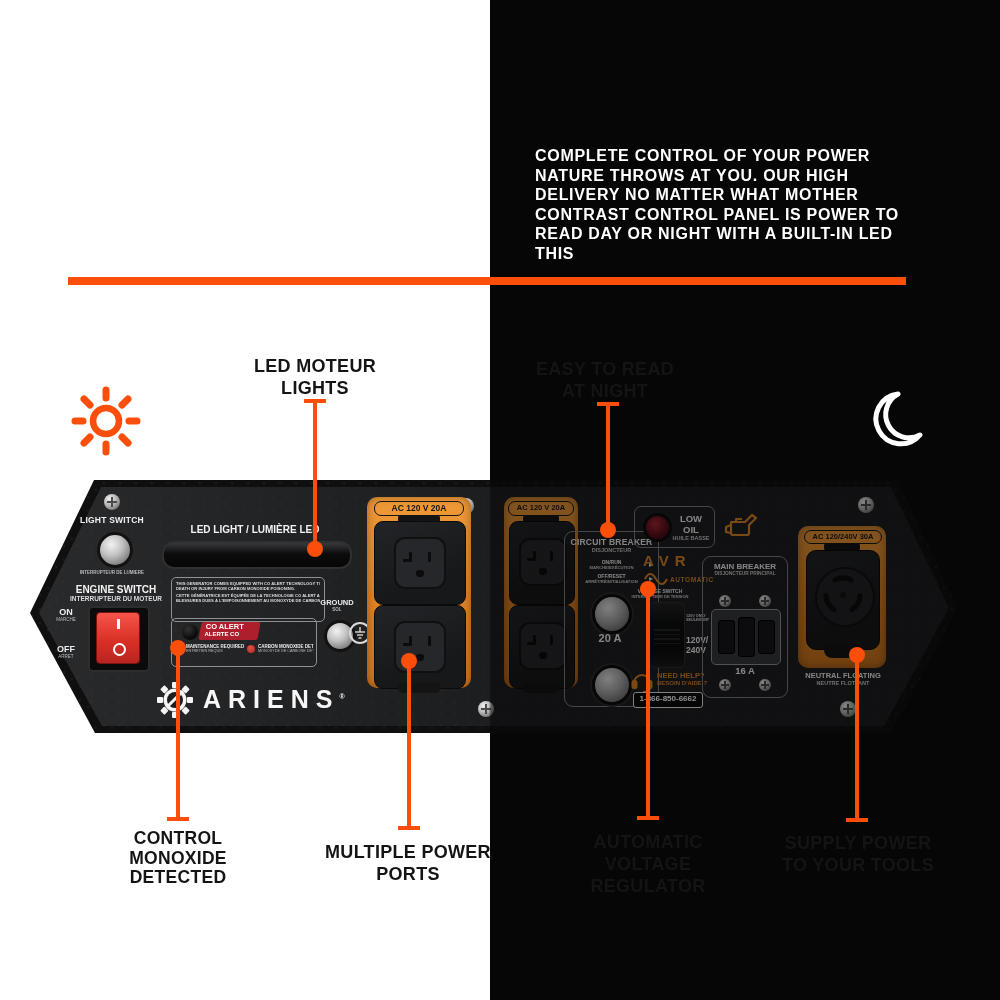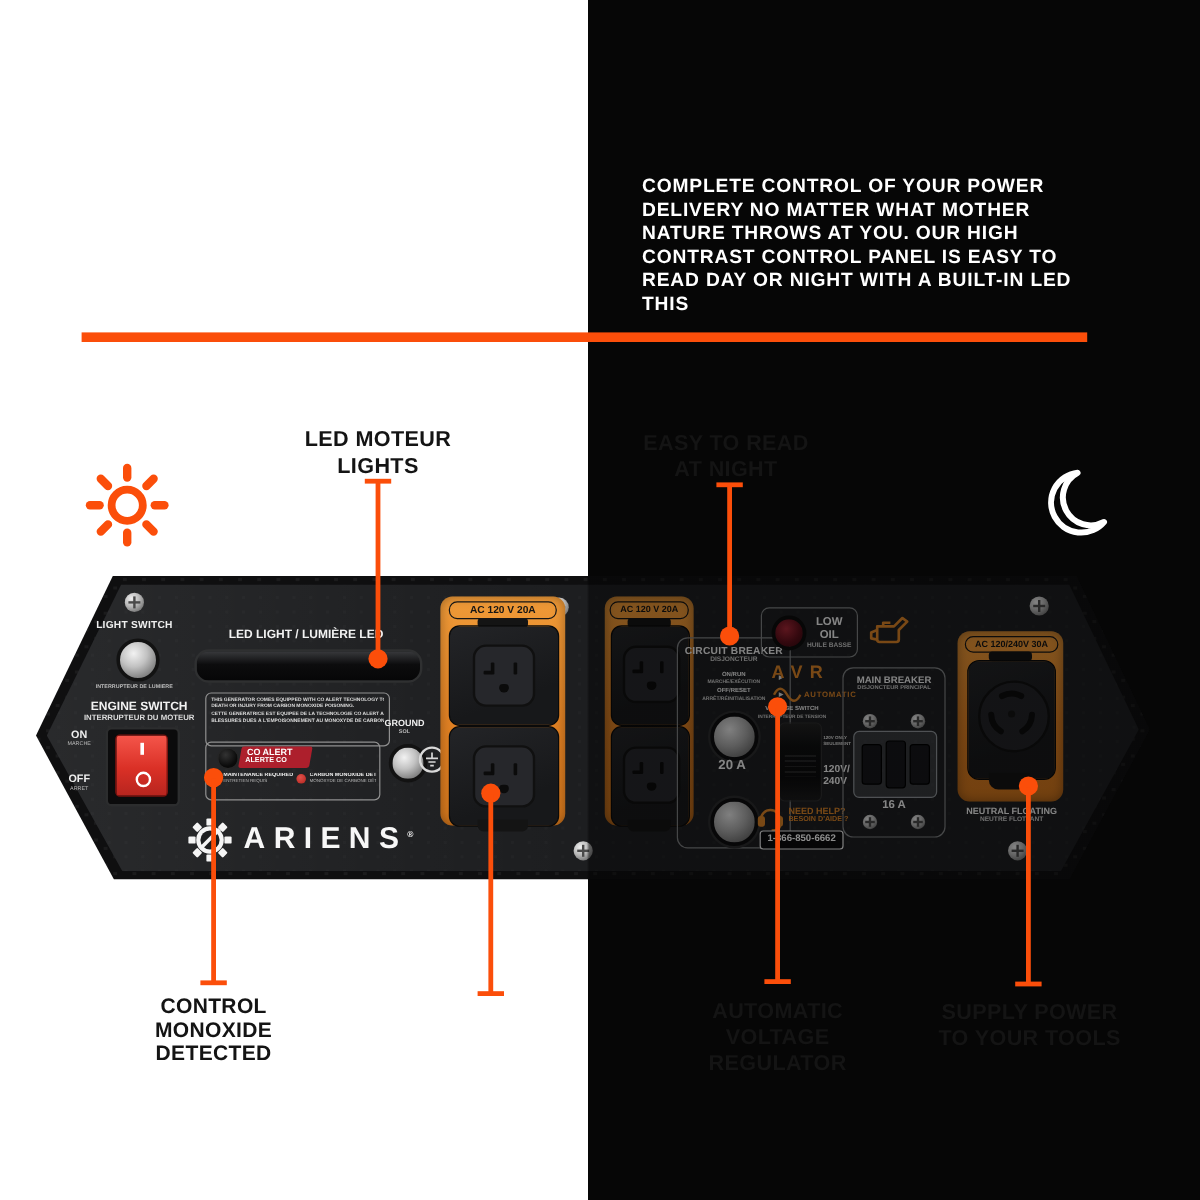--- a/index.html
+++ b/index.html
@@ -106,23 +106,23 @@
 <body>
 
 <div id="scene">
 
   <div class="abs bg-left"></div>
   <div class="abs bg-right"></div>
 
   <div class="abs rule"></div>
   <div class="abs desc">
     <div>COMPLETE CONTROL OF YOUR POWER</div>
+    <div>NATURE THROWS AT YOU. OUR HIGH</div>
     <div>DELIVERY NO MATTER WHAT MOTHER</div>
-    <div>NATURE THROWS AT YOU. OUR HIGH</div>
-    <div>CONTRAST CONTROL PANEL IS EASY TO</div>
+    <div>CONTRAST CONTROL PANEL IS POWER TO</div>
     <div>READ DAY OR NIGHT WITH A BUILT-IN LED</div>
     <div>THIS</div>
   </div>
 
   <svg class="abs" style="left:67px;top:382px" width="78" height="78" viewBox="0 0 78 78">
     <circle cx="39" cy="39" r="13" fill="none" stroke="#FB4E0A" stroke-width="6.5"></circle>
     <g stroke="#FB4E0A" stroke-width="7" stroke-linecap="round">
       <line x1="39" y1="8" x2="39" y2="16"></line>
         <line x1="39" y1="62" x2="39" y2="70"></line>
       <line x1="8" y1="39" x2="16" y2="39"></line>
@@ -424,20 +424,24 @@
   <div class="cap" style="left:167px;top:817px"></div>
   <div class="clabel small" style="left:103px;top:829px;width:150px">
     <div>CONTROL</div>
     <div>MONOXIDE</div>
     <div>DETECTED</div>
   </div>
 
   <div class="dot" style="left:401px;top:653px"></div>
   <div class="vline" style="left:407px;top:662px;height:166px"></div>
   <div class="cap" style="left:398px;top:826px"></div>
+  <div class="clabel" style="left:323px;top:841px;width:170px">
+    <div>MULTIPLE POWER</div>
+      <div>PORTS</div>
+  </div>
 
   <div class="dot" style="left:640px;top:581px"></div>
   <div class="vline" style="left:646px;top:590px;height:228px"></div>
   <div class="cap" style="left:637px;top:816px"></div>
   <div class="clabel w" style="left:553px;top:831px;width:190px">
     <div>AUTOMATIC VOLTAGE</div>
       <div>REGULATOR</div>
   </div>
 
   <div class="dot" style="left:849px;top:647px"></div>

